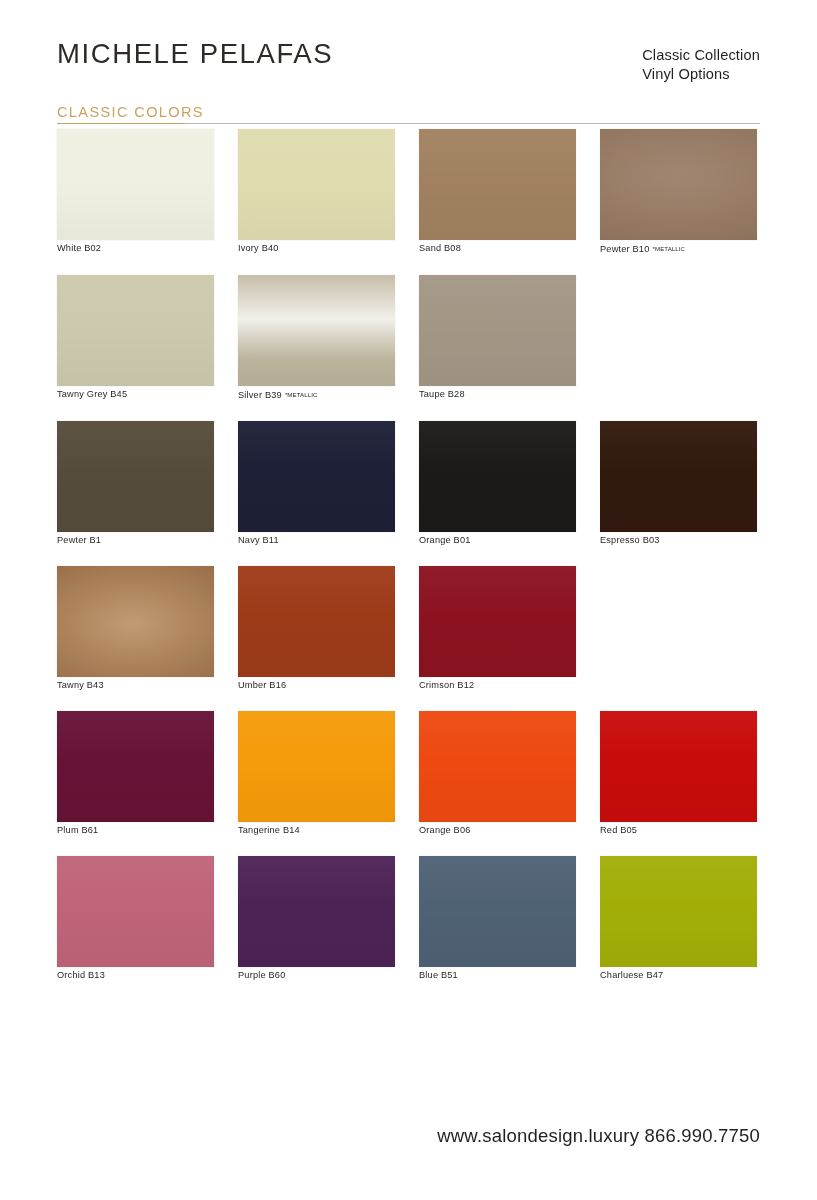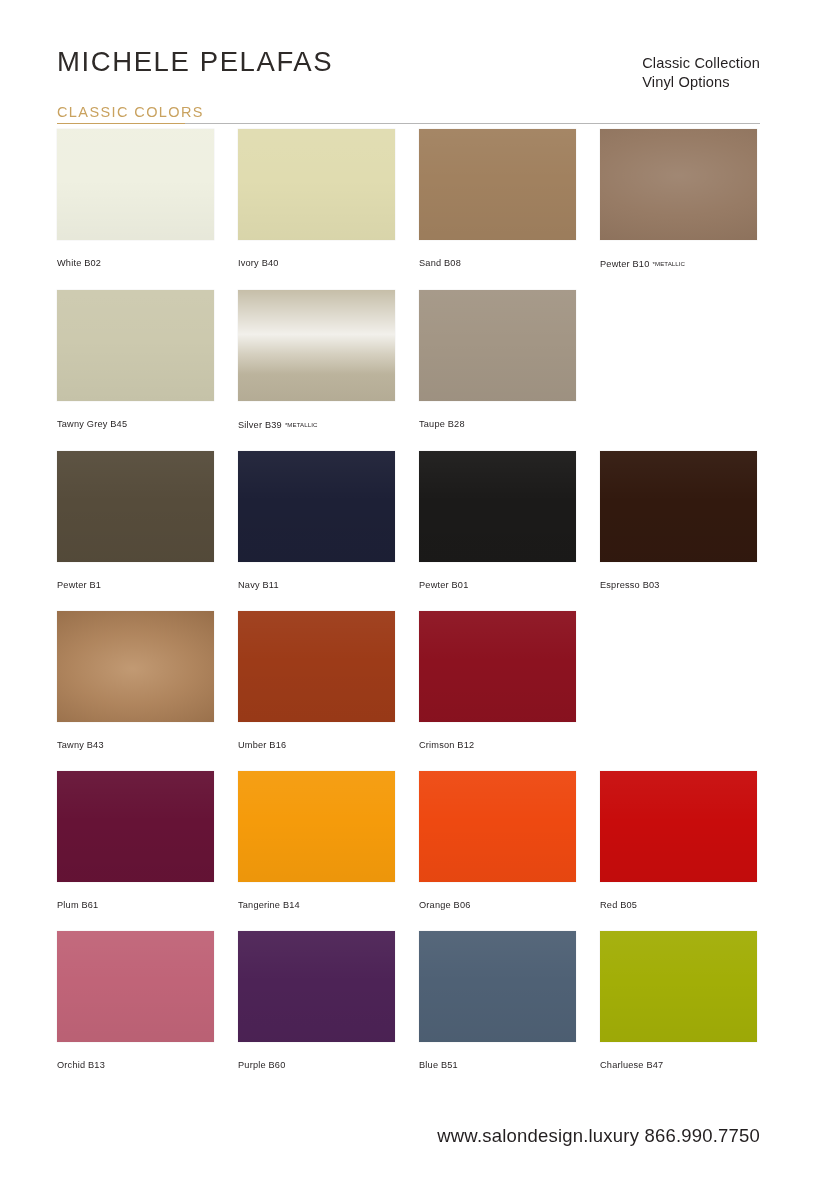--- a/index.html
+++ b/index.html
@@ -23,21 +23,20 @@
     box-sizing: border-box;
   }
 
   
   .header {
     position: absolute;
     left: 0;
     top: 0;
     width: 817px;
     height: 100px;
-    margin-top: 8px;
   }
   .brand-title {
     position: absolute;
     left: 57px;
     top: 38px;
     font-size: 27.5px;
     letter-spacing: 1.6px;
     font-weight: 400;
     color: #2e2a28;
     white-space: nowrap;
@@ -109,21 +108,21 @@
     box-shadow: 0 0 0 0.5px rgba(0,0,0,0.06);
   }
   .swatch .sheen {
     position: absolute;
     inset: 0;
     pointer-events: none;
   }
   .label {
     font-size: 9.2px;
     color: #231f20;
-    margin-top: 18px;
+    margin-top: 3px;
     letter-spacing: 0.2px;
     white-space: nowrap;
     line-height: 11px;
   }
   .metallic {
     font-size: 6.1px;
     letter-spacing: 0.1px;
     margin-left: 3px;
     vertical-align: 1px;
   }
@@ -216,21 +215,21 @@
         <div class="cell">
           <div class="swatch" style="background: rgb(29, 32, 54);">
             <div class="sheen" style="background: linear-gradient(rgba(255, 255, 255, 0.043) 0%, rgba(255, 255, 255, 0) 45%, rgba(0, 0, 0, 0.035) 100%);"></div>
           </div>
           <div class="label"><span>Navy B11</span></div>
         </div>
         <div class="cell">
           <div class="swatch" style="background: rgb(27, 26, 25);">
             <div class="sheen" style="background: linear-gradient(rgba(255, 255, 255, 0.043) 0%, rgba(255, 255, 255, 0) 45%, rgba(0, 0, 0, 0.035) 100%);"></div>
           </div>
-          <div class="label"><span>Pewter B01</span></div>
+          <div class="label"><span>Orange B01</span></div>
         </div>
         <div class="cell">
           <div class="swatch" style="background: rgb(50, 25, 14);">
             <div class="sheen" style="background: linear-gradient(rgba(255, 255, 255, 0.043) 0%, rgba(255, 255, 255, 0) 45%, rgba(0, 0, 0, 0.035) 100%);"></div>
           </div>
           <div class="label"><span>Espresso B03</span></div>
         </div>
       </div>
       <div class="row">
         <div class="cell">

